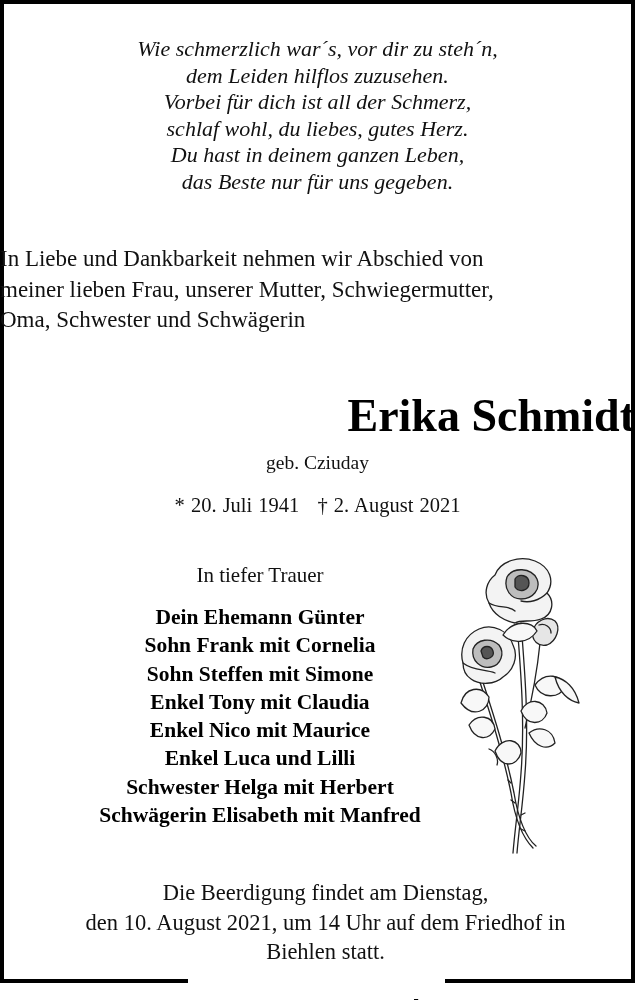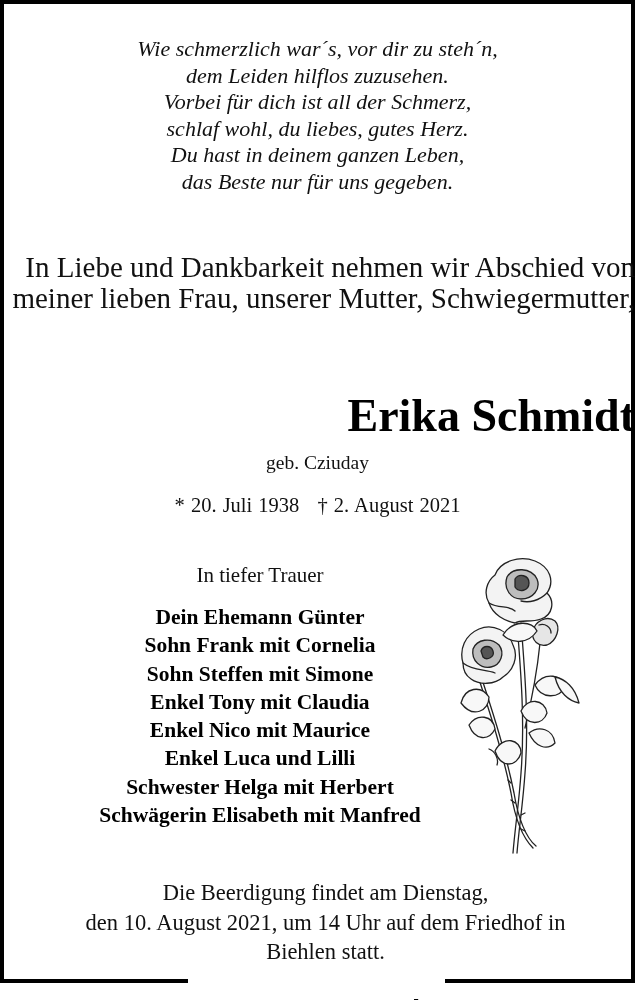--- a/index.html
+++ b/index.html
@@ -4,21 +4,21 @@
 <style>
   html,body{margin:0;padding:0;background:#fff;}
   body{width:635px;height:1000px;position:relative;overflow:hidden;font-family:"Liberation Serif","DejaVu Serif",serif;color:#111;}
   .frame-left{position:absolute;left:0;top:0;width:4px;height:983px;background:#000;}
   .frame-right{position:absolute;right:0;top:0;width:4px;height:983px;background:#000;}
   .frame-top{position:absolute;left:0;top:0;width:635px;height:4px;background:#000;}
   .frame-bottom-left{position:absolute;left:0;top:979px;width:188px;height:4px;background:#000;}
   .frame-bottom-right{position:absolute;left:445px;top:979px;width:190px;height:4px;background:#000;}
   .footer-brand{position:absolute;left:188px;width:257px;top:996px;text-align:center;font-family:"DejaVu Serif",serif;font-style:italic;font-weight:bold;font-size:17px;letter-spacing:0.2px;color:#000;}
   .poem{position:absolute;left:0;width:635px;top:36px;text-align:center;font-style:italic;font-size:22px;line-height:26.5px;}
-  .intro{position:absolute;left:0;width:635px;top:244px;text-align:right;font-size:29px;line-height:30.5px;margin-top:8px;}
+  .intro{position:absolute;left:0;width:635px;top:244px;text-align:left;font-size:23px;line-height:30.5px;}
   .name{position:absolute;left:0;width:635px;top:390px;text-align:right;font-weight:bold;font-size:46px;line-height:52px;color:#000;}
   .maiden{position:absolute;left:0;width:635px;top:452px;text-align:center;font-size:19.5px;}
   .dates{position:absolute;left:0;width:635px;top:494px;text-align:center;font-size:20.5px;word-spacing:1px;}
   .dates span.gap{display:inline-block;width:18px;}
   .mourn-head{position:absolute;left:50px;width:420px;top:563px;text-align:center;font-size:21px;}
   .mourners{position:absolute;left:50px;width:420px;top:603px;text-align:center;font-weight:bold;font-size:21.5px;line-height:28.3px;color:#000;}
   .rose{position:absolute;left:455px;top:553px;width:130px;height:305px;}
   .funeral{position:absolute;left:0;width:635px;top:878px;text-align:center;font-size:22.5px;line-height:29.5px;padding-left:8px;}
 </style>
 </head>
@@ -37,26 +37,27 @@
   <div>dem Leiden hilflos zuzusehen.</div>
   <div>Vorbei für dich ist all der Schmerz,</div>
   <div>schlaf wohl, du liebes, gutes Herz.</div>
   <div>Du hast in deinem ganzen Leben,</div>
   <div>das Beste nur für uns gegeben.</div>
 </div>
 
 <div class="intro">
   <div>In Liebe und Dankbarkeit nehmen wir Abschied von</div>
   <div>meiner lieben Frau, unserer Mutter, Schwiegermutter,</div>
+  <div>Oma, Schwester und Schwägerin</div>
 </div>
 
 <div class="name">Erika Schmidt</div>
 <div class="maiden">geb. Cziuday</div>
 <div class="dates">
-  <span>* 20. Juli 1938</span><span class="gap"></span><span>† 2. August 2021</span>
+  <span>* 20. Juli 1941</span><span class="gap"></span><span>† 2. August 2021</span>
 </div>
 
 <div class="mourn-head">In tiefer Trauer</div>
 <div class="mourners">
   <div>Dein Ehemann Günter</div>
   <div>Sohn Frank mit Cornelia</div>
   <div>Sohn Steffen mit Simone</div>
   <div>Enkel Tony mit Claudia</div>
   <div>Enkel Nico mit Maurice</div>
   <div>Enkel Luca und Lilli</div>

